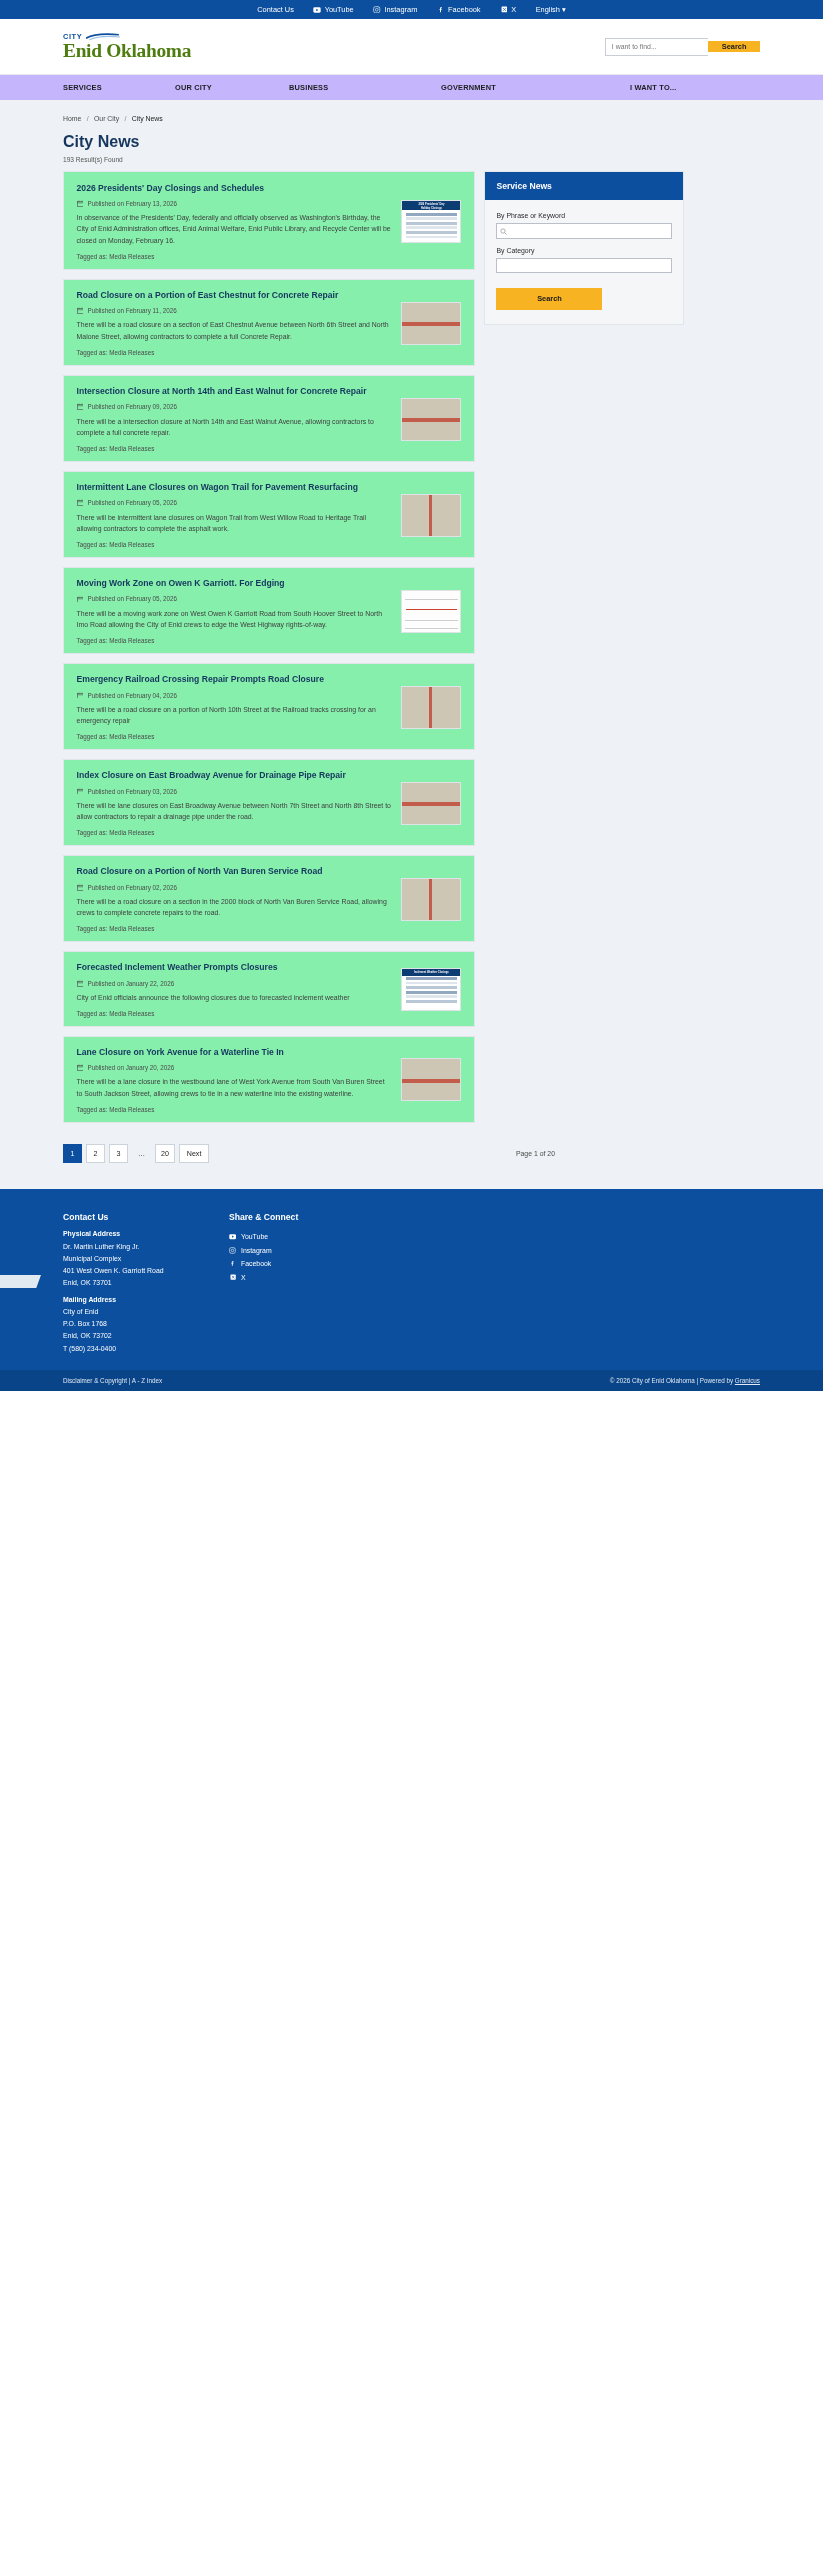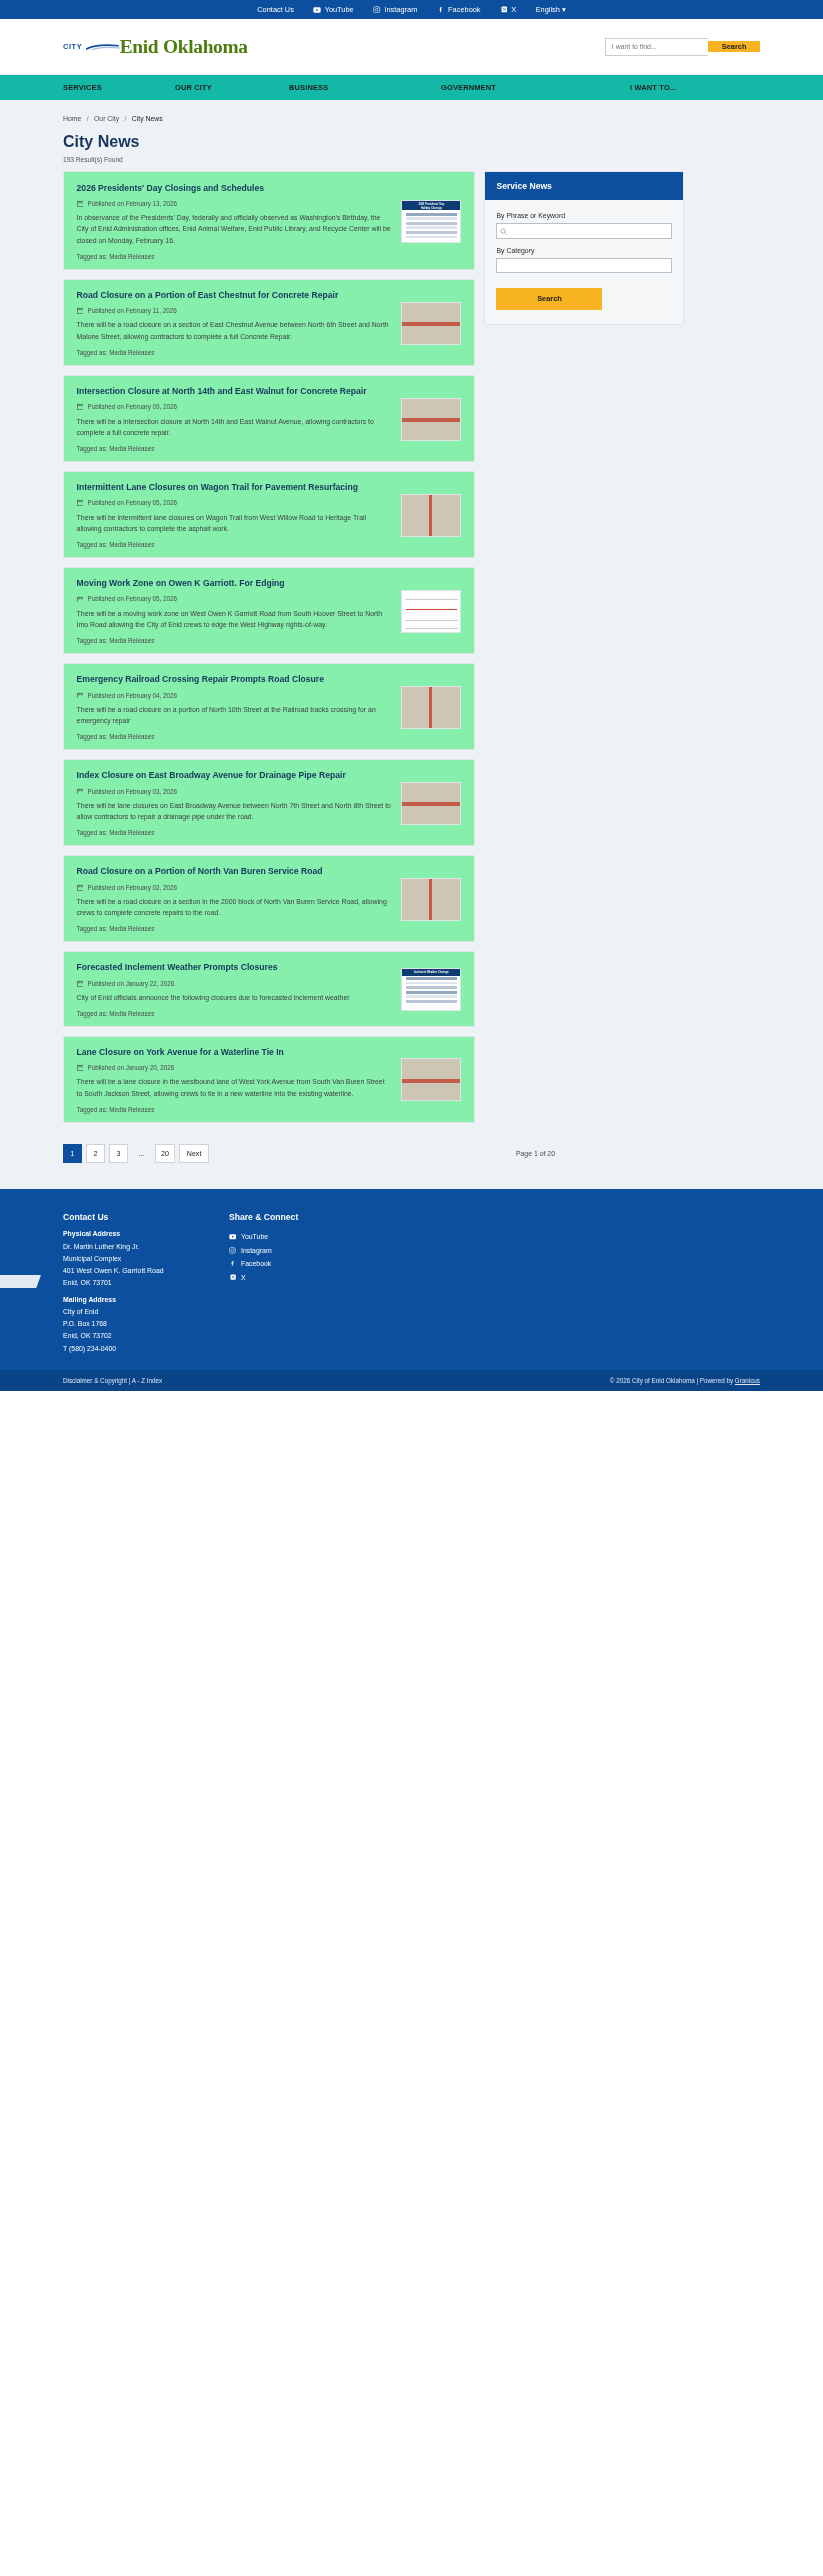--- a/index.html
+++ b/index.html
@@ -33,21 +33,21 @@
 
   
   .header {
     background:#fff;
     height:55px;
     display:flex;
     align-items:center;
     padding:0 63px;
     justify-content:space-between;
   }
-  .logo { display:flex; flex-direction:row; justify-content:center; }
+  .logo { display:flex; flex-direction:column; justify-content:center; }
   .logo-city {
     font-size:7.4px; font-weight:bold; color:#0b4f9e; letter-spacing:0.6px;
     display:flex; align-items:center; gap:3.4px;
   }
   .logo-main {
     font-family:"Liberation Serif", serif;
     font-size:19.4px; font-weight:bold; color:#4d7c0f; line-height:1.05;
     letter-spacing:-0.3px;
   }
   .logo-swoosh { width:34px; height:6.9px; position:relative; }
@@ -58,21 +58,21 @@
     font-family:"Liberation Sans", sans-serif; background:#fff;
   }
   .search-btn {
     background:#f7b322; border:0.6px solid #f7b322; color:#1a1a1a;
     font-size:7.4px; font-weight:bold; padding:0 12.6px; cursor:pointer;
     font-family:"Liberation Sans", sans-serif;
   }
 
   
   .nav {
-    background:#14b8a6;
+    background:#c4b5fd;
     border-top:0.6px solid #e6e8ec;
     height:26px;
     display:flex;
     align-items:center;
     padding:0 63px;
     gap:0;
     box-shadow:0 0.6px 0 #e6e8ec;
   }
   .nav-item {
     font-size:7.4px; font-weight:bold; color:#1d1d1d; letter-spacing:0.2px;

